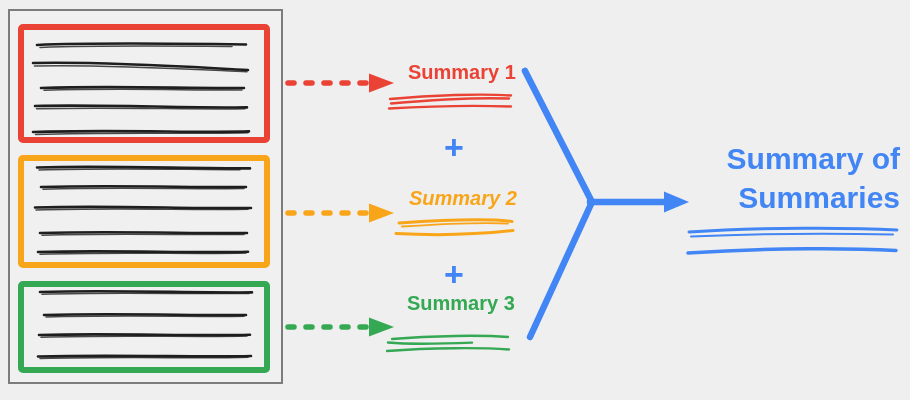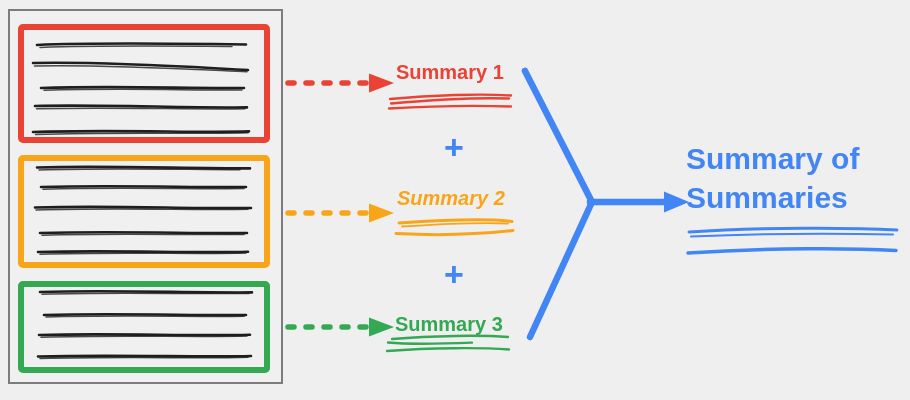--- a/index.html
+++ b/index.html
@@ -37,46 +37,47 @@
   }
   #overlay path, #overlay polyline { fill: none; stroke-linecap: round; stroke-linejoin: round; }
   #overlay polygon { stroke: none; }
 
   .summary-label {
     position: absolute;
     font-size: 20px;
     font-weight: bold;
     line-height: 24px;
     white-space: nowrap;
+    margin-left: 12px;
   }
   .t-red    { color: #EA4335; }
   .t-orange { color: #F9A51A; font-style: italic; }
   .t-green  { color: #34A853; }
 
   .lbl-1 { left: 396px; top: 60px; }
   .lbl-2 { left: 397px; top: 186px; }
-  .lbl-3 { left: 395px; top: 312px; }
+  .lbl-3 { left: 395px; top: 291px; }
 
   .plus {
     position: absolute;
     width: 36px;
     text-align: center;
     font-size: 34px;
     font-weight: bold;
     line-height: 34px;
     color: #4285F4;
   }
   .plus-1 { left: 436px; top: 130px; }
   .plus-2 { left: 436px; top: 257px; }
 
   .result-label {
     position: absolute;
     left: 686px; top: 139px;
     width: 214px;
-    text-align: left;
+    text-align: right;
     font-size: 30px;
     font-weight: bold;
     line-height: 39px;
     color: #4285F4;
   }
 </style>
 </head>
 <body>
 
 <div class="canvas">

